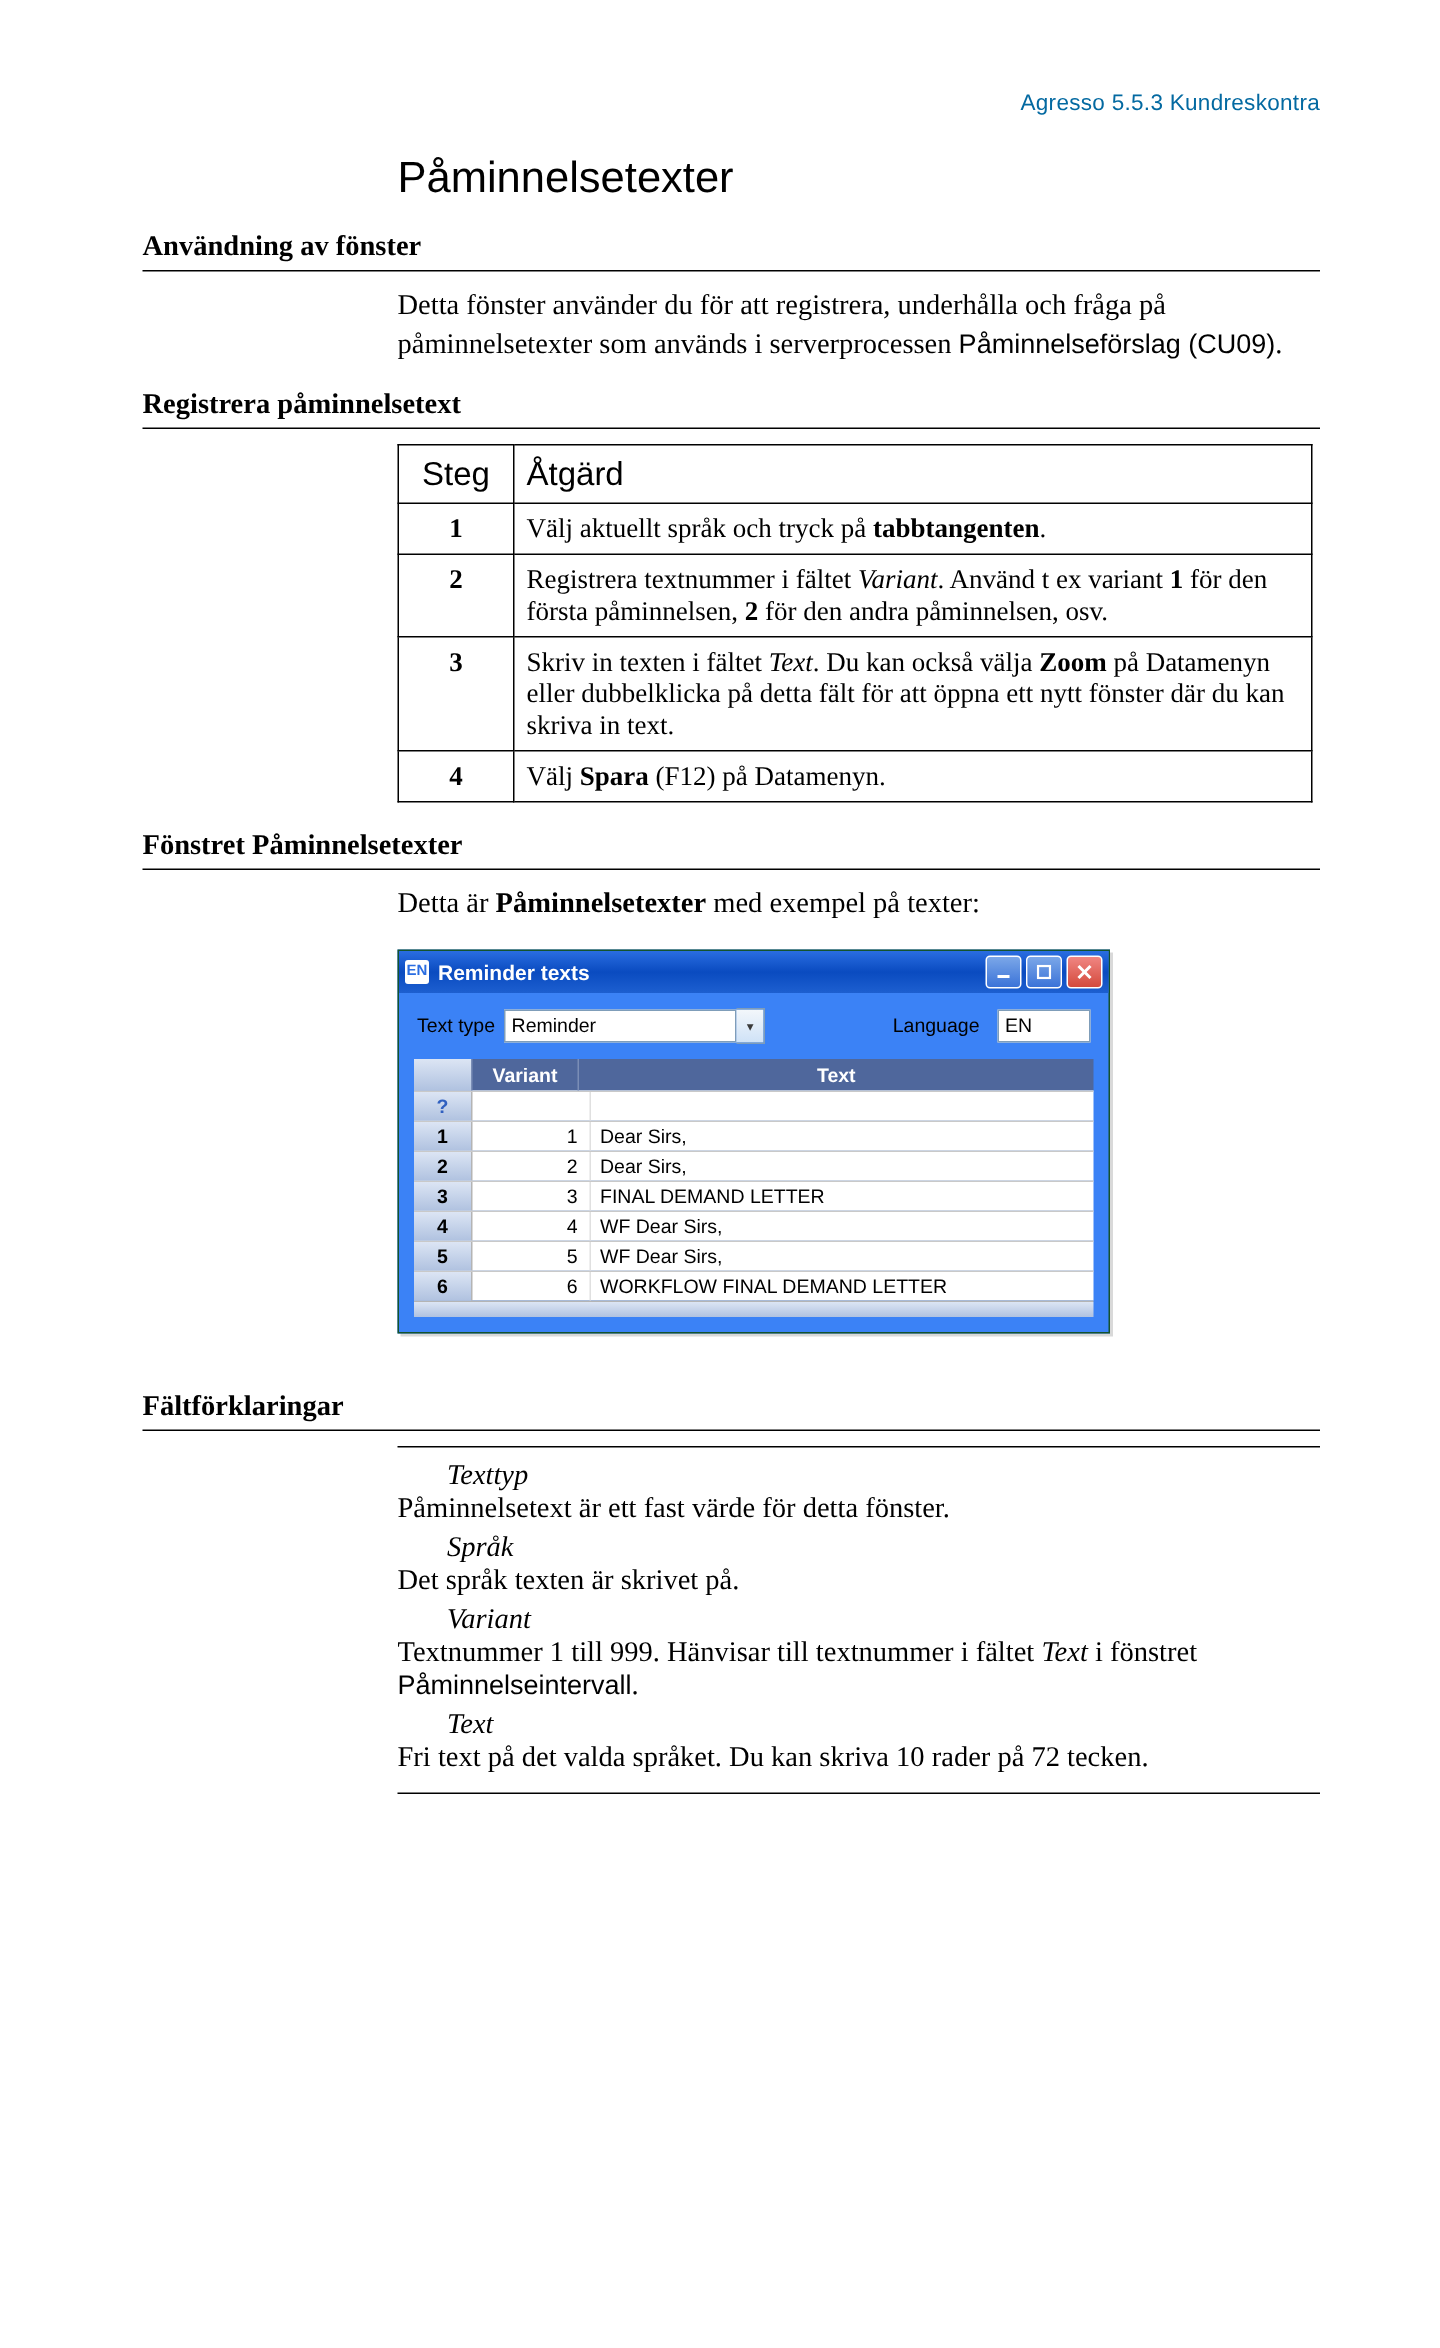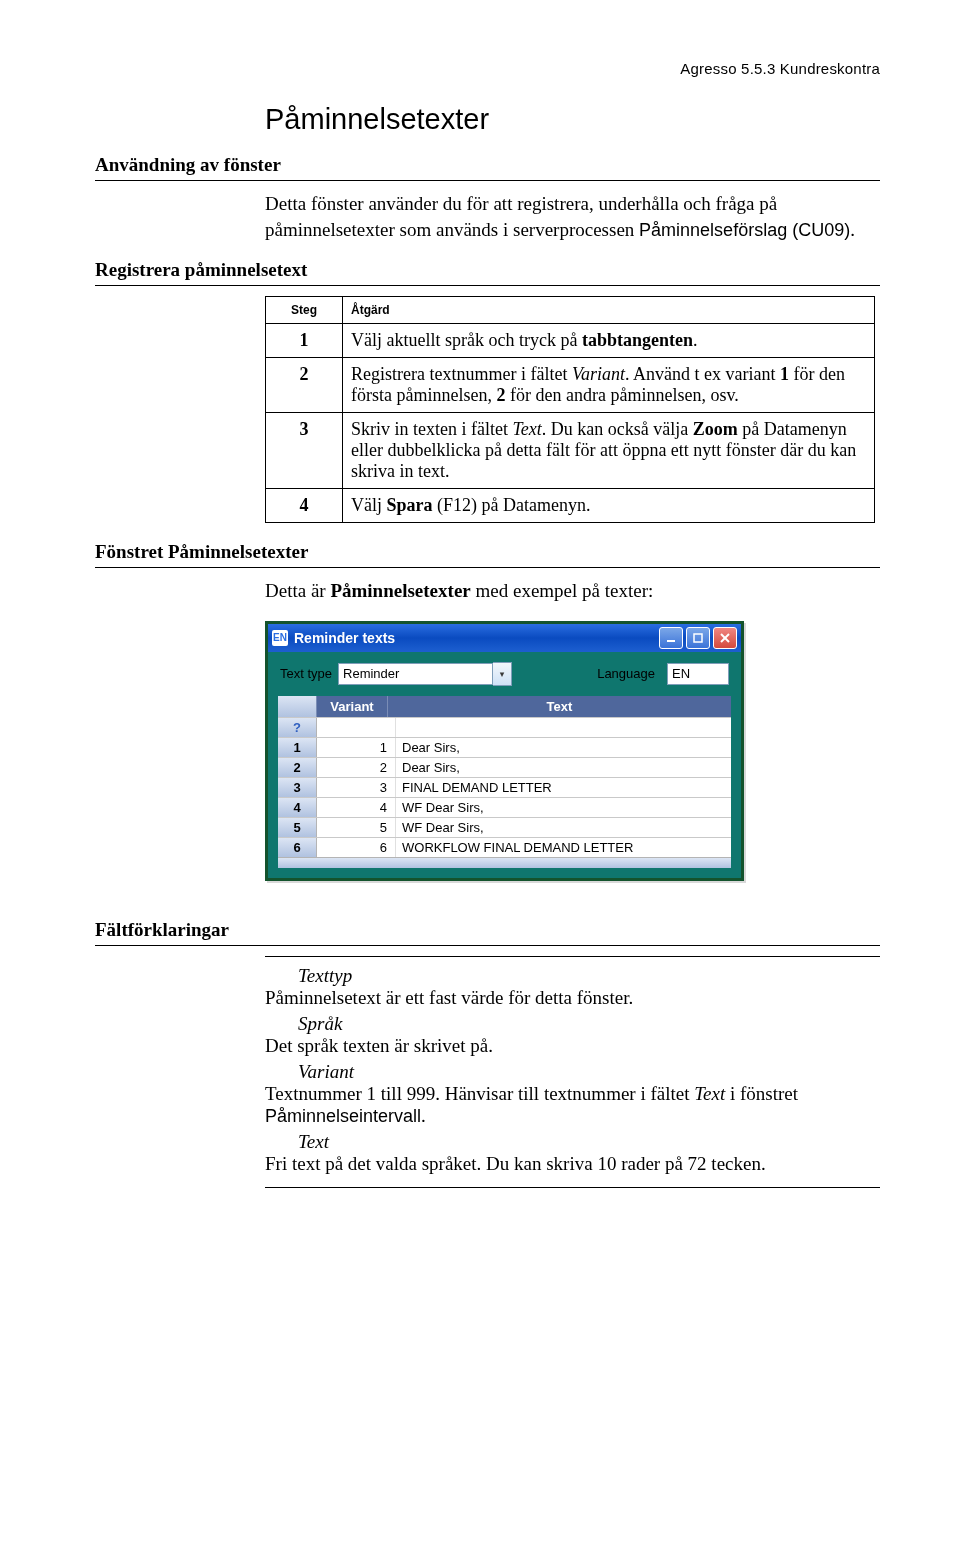--- a/index.html
+++ b/index.html
@@ -2,36 +2,36 @@
 <html><head>
 <meta charset="utf-8">
 <style>
 body{
   margin:0;padding:0;background:#ffffff;
   font-family:"Times New Roman",Times,serif;color:#000;
   width:960px;
 }
 .page{padding:60px 80px 40px 95px;position:relative;}
 .product-header{text-align:right;font-family:Arial,Helvetica,sans-serif;
-  font-size:15px;color:#000000;letter-spacing:0.2px;}
+  font-size:15px;color:#0369a1;letter-spacing:0.2px;}
 .section-title{font-family:Arial,Helvetica,sans-serif;font-size:29px;
   margin:26px 0 18px 170px;font-weight:normal;}
 .subhead{font-family:"Times New Roman",serif;font-size:19px;font-weight:bold;
   border-bottom:1.5px solid #000;padding-bottom:4px;margin:16px 0 10px 0;}
 .para{font-size:19px;line-height:1.38;margin:0 0 16px 170px;}
 .mono{font-family:Arial,Helvetica,sans-serif;font-size:18px;}
 .steps-table{border-collapse:collapse;margin:6px 0 18px 170px;width:610px;}
 .steps-table th,.steps-table td{border:1px solid #000;padding:6px 8px;
   font-size:18px;vertical-align:top;}
-.steps-table th{font-family:Arial,Helvetica,sans-serif;font-weight:bold;
-  text-align:left;font-size:12px;}
+.steps-table th{font-family:Arial,Helvetica,sans-serif;font-weight:normal;
+  text-align:left;font-size:22px;}
 .steps-table td:first-child,.steps-table th:first-child{text-align:center;width:60px;}
 
 
-.win{width:473px;margin:8px 0 8px 170px;background:#0f766e;border:3px solid #14532d;
+.win{width:473px;margin:8px 0 8px 170px;background:#3b82f6;border:1px solid #14532d;
   font-family:Tahoma,Arial,sans-serif;font-size:13px;color:#000;
   box-shadow:2px 2px 0 rgba(0,0,0,0.15);}
 .titlebar{height:28px;background:linear-gradient(to bottom,#2a6de1 0%,#0a4bc0 50%,#1d5fd0 100%);
   display:flex;align-items:center;color:#fff;padding:0 4px;}
 .titlebar .icon{width:16px;height:16px;background:#fff;border-radius:2px;
   display:flex;align-items:center;justify-content:center;margin-right:6px;}
 .titlebar .icon span{color:#2a6de1;font-weight:bold;font-size:10px;line-height:1;}
 .titlebar .ttl{flex:1;font-weight:bold;font-size:14px;}
 .winbtn{width:22px;height:20px;margin-left:3px;border:1px solid #fff;
   border-radius:3px;display:flex;align-items:center;justify-content:center;

